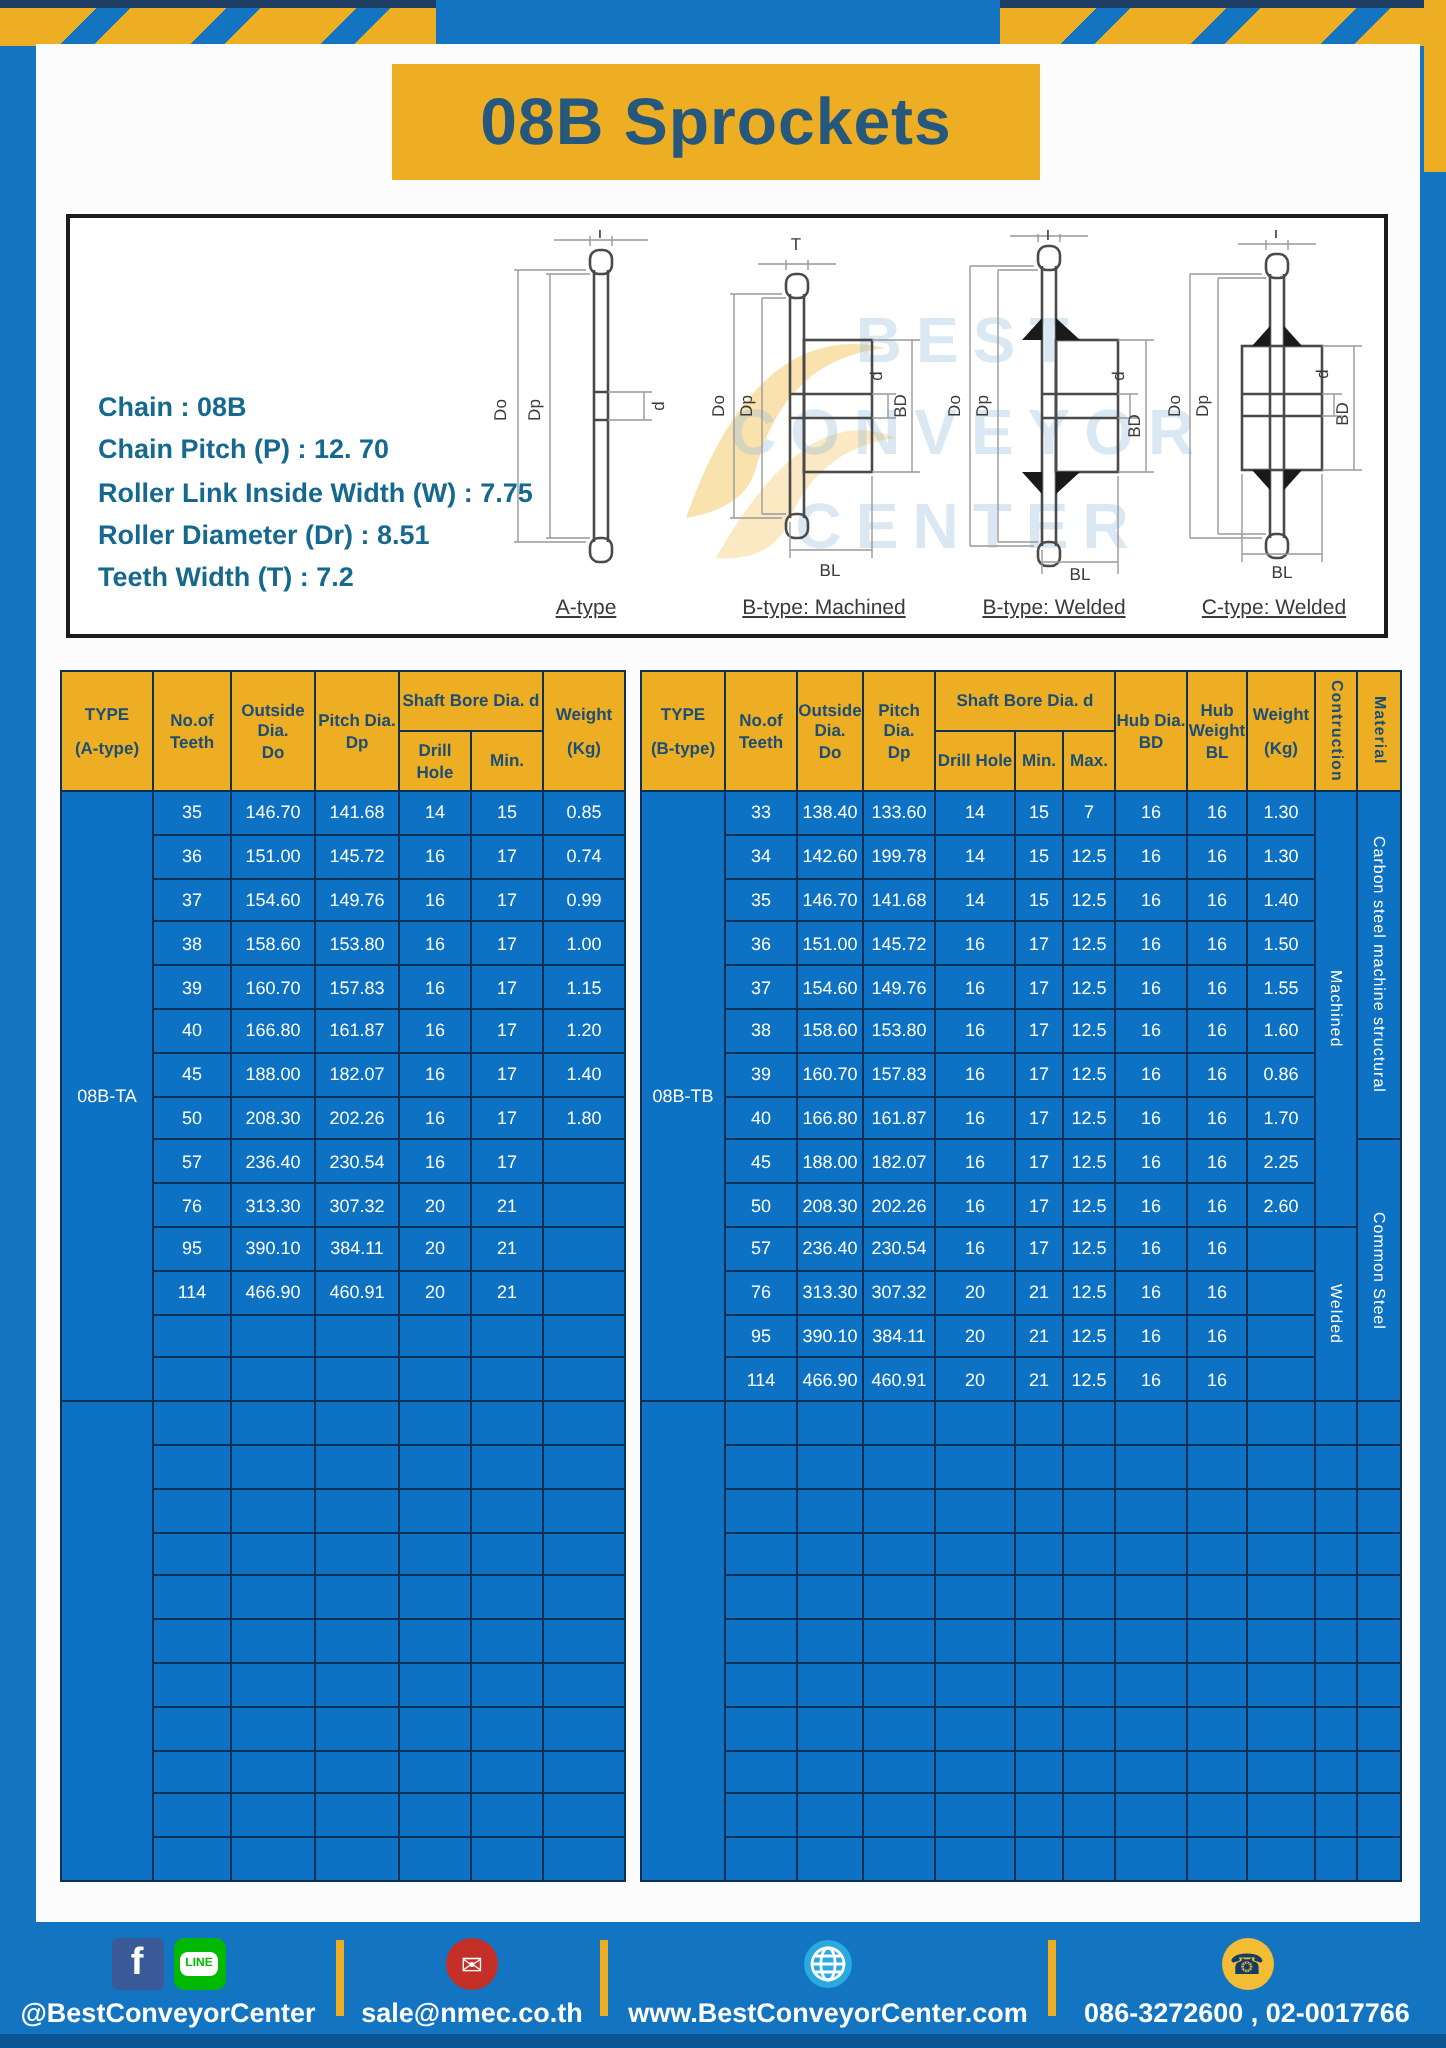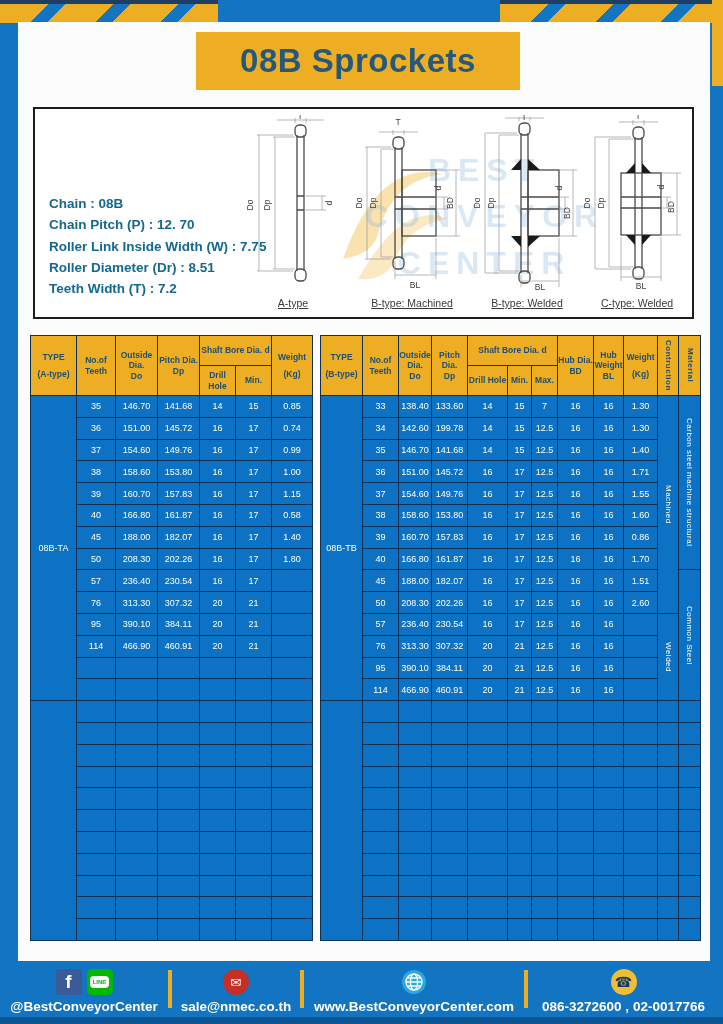--- a/index.html
+++ b/index.html
@@ -367,21 +367,21 @@
             <td>
               <div>161.87</div>
             </td>
             <td>
               <div>16</div>
             </td>
             <td>
               <div>17</div>
             </td>
             <td>
-              <div>0.58</div>
+              <div>1.20</div>
             </td>
           </tr>
           <tr>
             <td>
               <div>45</div>
             </td>
             <td>
               <div>188.00</div>
             </td>
             <td>
@@ -947,21 +947,21 @@
             <td>
               <div>12.5</div>
             </td>
             <td>
               <div>16</div>
             </td>
             <td>
               <div>16</div>
             </td>
             <td>
-              <div>1.71</div>
+              <div>1.50</div>
             </td>
           </tr>
           <tr>
             <td>
               <div>37</div>
             </td>
             <td>
               <div>154.60</div>
             </td>
             <td>
@@ -1092,21 +1092,21 @@
             <td>
               <div>12.5</div>
             </td>
             <td>
               <div>16</div>
             </td>
             <td>
               <div>16</div>
             </td>
             <td>
-              <div>1.51</div>
+              <div>2.25</div>
             </td>
             <td rowspan="6" class="v">
               <div>Common Steel</div>
             </td>
           </tr>
           <tr>
             <td>
               <div>50</div>
             </td>
             <td>

